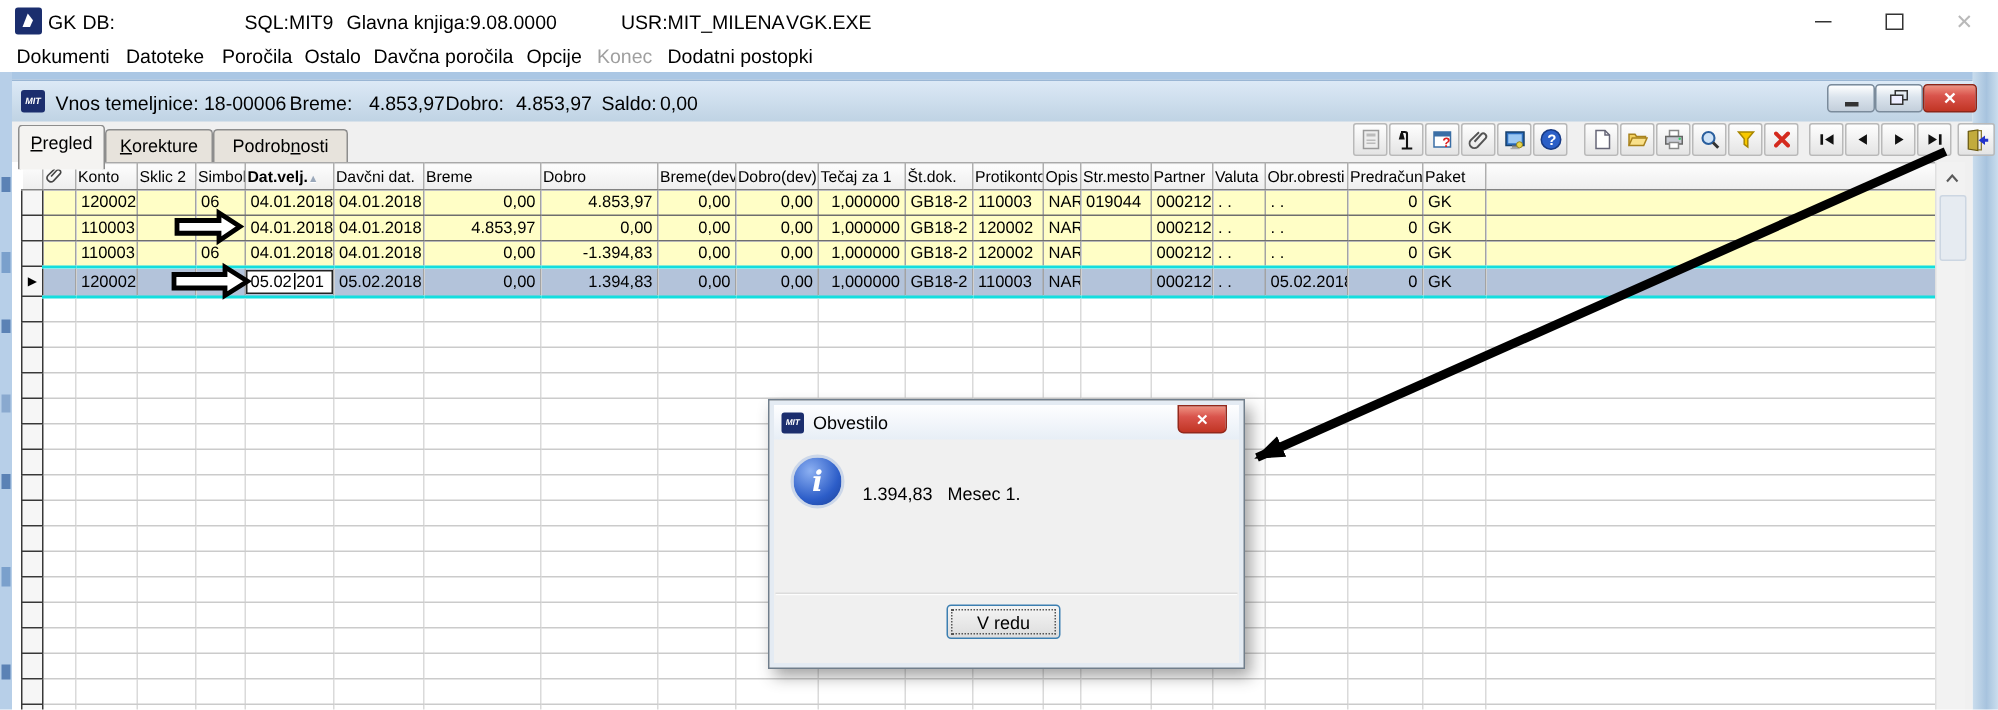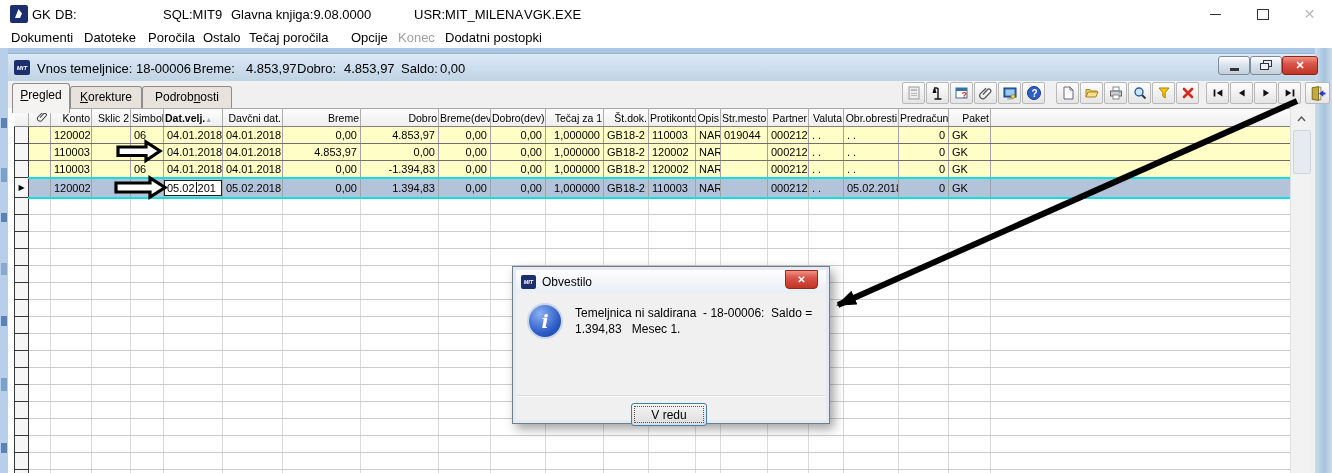--- a/index.html
+++ b/index.html
@@ -39,21 +39,21 @@
   .tab{position:absolute;border:1px solid #8d8d8d;border-bottom:none;border-radius:3px 3px 0 0;font-size:12px;text-align:center;color:#000;}
   .tab.active{top:2px;height:25px;background:#f4f3f1;z-index:2;padding-top:4px;}
   .tab.inactive{top:5px;height:22px;background:#e7e3dc;padding-top:3px;}
   .tbtn{position:absolute;top:1px;width:23px;height:22px;background:linear-gradient(#fefefe,#e4e4e4);border:1px solid #b9b9b9;border-radius:2px;display:flex;align-items:center;justify-content:center;box-sizing:border-box;}
 
   
   #grid{position:absolute;left:14px;top:108px;width:1276px;height:365px;background:#fff;overflow:hidden;}
   table{table-layout:fixed;width:1276px;border-collapse:collapse;}
   th,td{padding:0 3px;white-space:nowrap;overflow:hidden;box-sizing:border-box;font-weight:normal;}
   thead tr{height:18px;}
-  .gh{font-size:10.5px;color:#000;background:linear-gradient(#fdfdfd,#eeeeee);border-right:1px solid #aeaeae;border-bottom:1px solid #828282;border-top:1px solid #a9a9a9;text-align:right;padding:0 1px;}
+  .gh{font-size:10.5px;color:#000;background:linear-gradient(#fdfdfd,#eeeeee);border-right:1px solid #aeaeae;border-bottom:1px solid #828282;border-top:1px solid #a9a9a9;text-align:left;padding:0 1px;}
   .gh.nob{border-right:none;}
   .gh.b{font-weight:bold;text-align:left;}
   .sort{font-size:7px;color:#9aa8ba;text-shadow:0 1px 0 #fff;}
   tr.d{height:17px;}
   tr.srow{height:19px;}
   tr.emp{height:17px;}
   td.c{font-size:11px;color:#000;border-right:1px solid #a3a3a3;border-bottom:1px solid #6e6e6e;}
   tr.yellow td.c,tr.yellow td.clipc{background:var(--yellow);}
   tr.srow td.c,tr.srow td.clipc{background:var(--selbg);border-top:2px solid var(--cyan);border-bottom:2px solid var(--cyan);}
   td.selc{background:#f6f6f6;border:1px solid #383838;padding:0;text-align:center;font-size:8px;color:#000;}
@@ -66,21 +66,21 @@
   .r{text-align:right;}
   .editbox{height:14px;background:#fff;border:1px solid #222;display:flex;align-items:center;padding:0 2px;font-size:11px;margin:0;}
   .caret{width:1px;height:11px;background:#000;margin:0 1px;}
 
   
   .vscroll{position:absolute;left:1290px;top:108px;width:20px;height:365px;background:#f2f2f2;border-left:1px solid #e0e0e0;box-sizing:border-box;}
   .vs-up{position:absolute;left:2px;top:3px;width:16px;height:16px;display:flex;align-items:center;justify-content:center;}
   .vs-thumb{position:absolute;left:2px;top:22px;width:16px;height:42px;background:#e6ebf1;border:1px solid #ccd6e2;border-radius:2px;}
 
   
-  .dialog{position:absolute;left:512px;top:266px;width:318px;height:158px;background:#f0f0f0;border:1px solid #707e8c;box-shadow:inset 0 0 0 3px #e4ebf3,4px 5px 10px rgba(50,50,50,.45);z-index:20;box-sizing:border-box;}
+  .dialog{position:absolute;left:512px;top:266px;width:318px;height:180px;background:#f0f0f0;border:1px solid #707e8c;box-shadow:inset 0 0 0 3px #e4ebf3,4px 5px 10px rgba(50,50,50,.45);z-index:20;box-sizing:border-box;}
   .dtitle{position:absolute;left:3px;top:3px;right:3px;height:23px;background:linear-gradient(#fefeff,#e7eef6);display:flex;align-items:center;padding-left:5px;font-size:12px;color:#000;}
   .dclose{position:absolute;top:3px;right:11px;width:31px;height:17px;background:linear-gradient(#ee9282,#d9544c 40%,#c13524);border:1px solid #93291c;border-radius:0 0 4px 4px;color:#fff;font-size:10px;font-weight:bold;display:flex;align-items:center;justify-content:center;}
   .dinfo{position:absolute;left:14px;top:36px;width:32px;height:32px;border-radius:50%;background:radial-gradient(circle at 35% 28%,#8cb0f2,#2c5dc8 62%,#1b3f96);border:2px solid #ccd7e9;color:#fff;font-family:"DejaVu Serif",serif;font-style:italic;font-weight:bold;font-size:19px;display:flex;align-items:center;justify-content:center;}
   .dmsg{position:absolute;left:62px;top:38px;width:248px;font-size:12px;line-height:16px;color:#000;white-space:pre-wrap;}
   .dsep{position:absolute;left:4px;right:4px;top:128px;height:1px;background:#dcdcdc;border-bottom:1px solid #fdfdfd;}
   .dok{position:absolute;left:118px;top:136px;width:76px;height:23px;background:linear-gradient(#f5f5f5,#dddddd);border:1px solid #3c7fb1;border-radius:3px;font-size:12px;display:flex;align-items:center;justify-content:center;box-sizing:border-box;position:absolute;}
   .dok::before{content:"";position:absolute;inset:2px;border:1px dotted #555;}
 
   #overlay{position:absolute;left:0;top:0;width:1332px;height:473px;pointer-events:none;z-index:30;}
 </style>
@@ -110,21 +110,21 @@
     <div class="cap x" style="left:1287px">
         <span>✕</span>
       </div>
   </div>
 
   <div class="menubar">
     <span class="mi" style="left:11px">Dokumenti</span>
     <span class="mi" style="left:84px">Datoteke</span>
     <span class="mi" style="left:148px">Poročila</span>
     <span class="mi" style="left:203px">Ostalo</span>
-    <span class="mi" style="left:249px">Tečaj poročila</span>
+    <span class="mi" style="left:249px">Davčna poročila</span>
     <span class="mi" style="left:351px">Opcije</span>
     <span class="mi disabled" style="left:398px">Konec</span>
     <span class="mi" style="left:445px">Dodatni postopki</span>
   </div>
 
   <div class="top-blue"></div>
   <div class="left-strip">
     <div class="frag" style="top:70px;height:10px"></div>
     <div class="frag" style="top:120px;height:14px;background:#7aa0cc"></div>
     <div class="frag" style="top:165px;height:9px"></div>
@@ -854,21 +854,21 @@
 
   <div class="dialog">
     <div class="dtitle">
       <div class="mit-icon" style="width:15px;height:14px;font-size:5.5px;margin-right:6px">MIT</div>
       <span>Obvestilo</span>
     </div>
     <div class="dclose">
         <span>✕</span>
       </div>
     <div class="dinfo">i</div>
-    <div class="dmsg"><span>Temeljnica ni saldirana  - 18-00006:  Saldo =</span><br><span>1.394,83   Mesec 1.</span></div>
+    <div class="dmsg"><br><span>1.394,83   Mesec 1.</span></div>
     <div class="dsep"></div>
     <div class="dok">
         <span>V redu</span>
       </div>
   </div>
 
   <svg id="overlay">
     <defs>
       <marker id="ah" markerWidth="22" markerHeight="18" refX="18" refY="7.5" orient="auto" markerUnits="userSpaceOnUse">
         <path d="M0 0 L20 7.5 L0 15 Z" fill="#000"></path>

